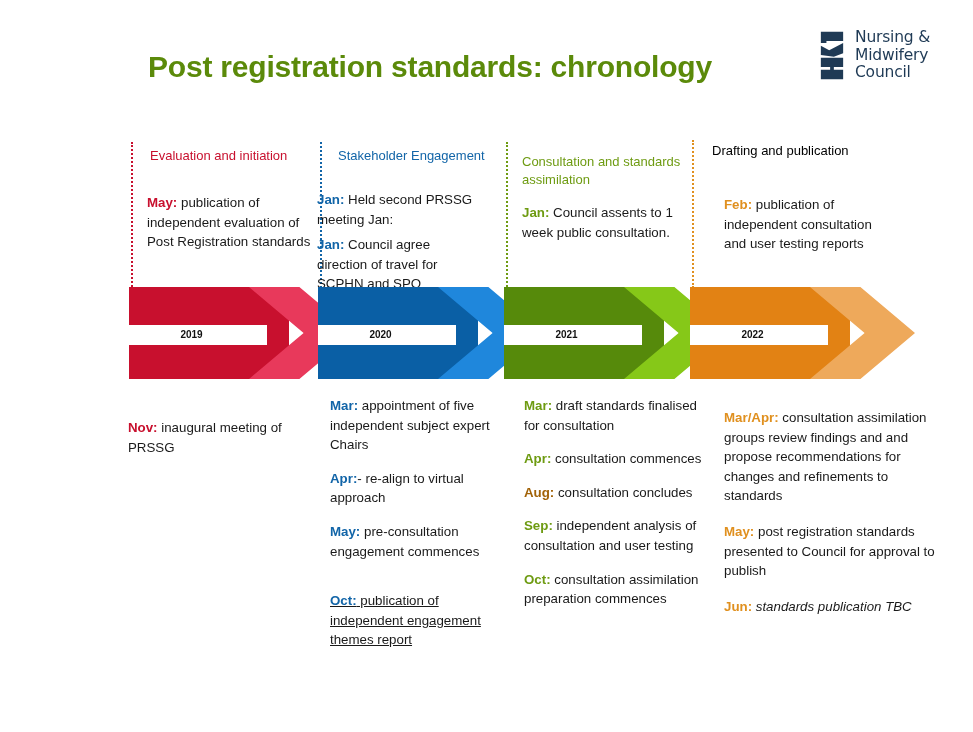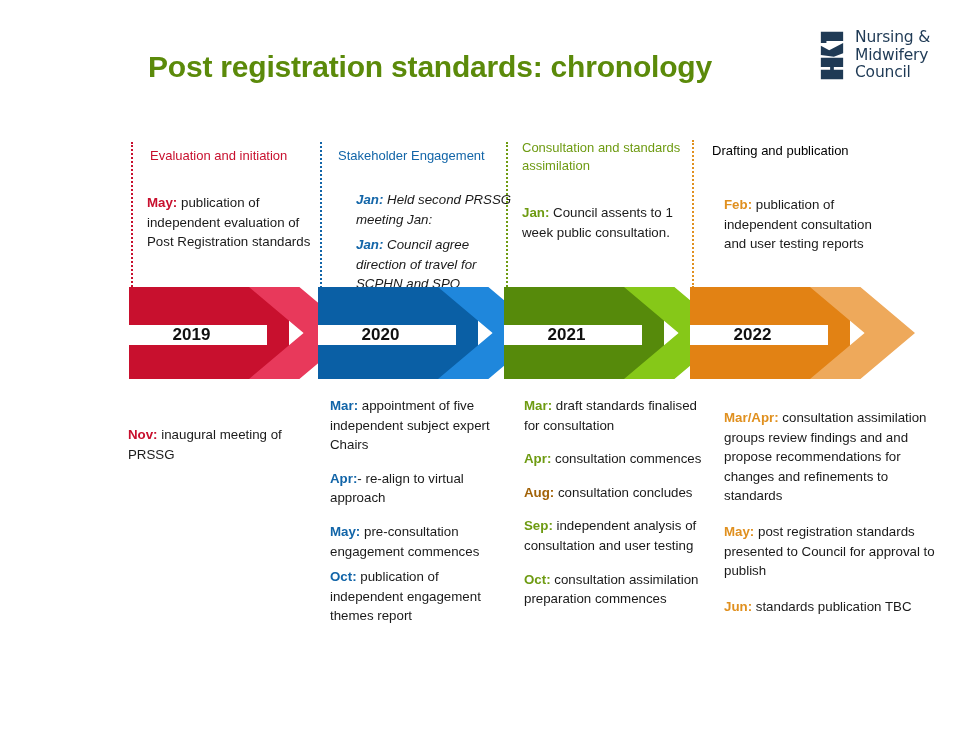--- a/index.html
+++ b/index.html
@@ -54,21 +54,21 @@
     font-weight:normal;
     line-height:17.5px;
   }
   .block{
     position:absolute;
     font-size:13.3px;
     line-height:19.6px;
     color:#1a1a1a;
   }
   .block .m{ font-weight:bold; }
-  .ital{ }
+  .ital{ font-style:italic; }
 
   
   .arrow{ position:absolute; height:92px; }
   .arrow .body{
     position:absolute; left:0; top:0;
     height:92px;
   }
   .arrow .head{
     position:absolute; top:0;
     height:92px;
@@ -78,21 +78,21 @@
     left:0; top:38px;
     height:20px;
     background:#ffffff;
     z-index:5;
   }
   .arrow .year{
     position:absolute;
     top:37px;
     height:22px;
     line-height:22px;
-    font-size:17px;
+    font-size:10px;
     font-weight:bold;
     color:#111111;
     z-index:6;
     text-align:center;
   }
 </style>
 </head>
 <body>
 
 <div class="title">Post registration standards: chronology</div>
@@ -113,48 +113,48 @@
   </div>
 </div>
 
 <div id="columns-root">
     <div class="dotline" style="left: 131px; top: 142px; height: 145px; color: rgb(200, 16, 46);"></div>
     <div class="col-head" style="left: 150px; top: 147px; width: 165px; color: rgb(200, 16, 46);">Evaluation and initiation</div>
     <div class="block" style="left: 147px; top: 193px; width: 165px;">
       <div><span class="m" style="color: rgb(200, 16, 46);">May:</span><span> publication of independent evaluation of Post Registration standards</span></div>
     </div>
     <div class="block" style="left: 128px; top: 396px; width: 160px;">
-      <div style="margin-top: 29px;"><span class="m" style="color: rgb(200, 16, 46);">Nov:</span><span> inaugural meeting of PRSSG</span></div>
+      <div style="margin-top: 22px;"><span class="m" style="color: rgb(200, 16, 46);">Nov:</span><span> inaugural meeting of PRSSG</span></div>
     </div>
     <div class="arrow" style="left: 129px; top: 287px; width: 180px;">
       <div class="body" style="width: 160px; background: rgb(200, 16, 46);"></div>
       <div class="head" style="left: 120px; width: 105px; background: rgb(232, 57, 91); clip-path: polygon(0px 0px, 48% 0px, 100% 50%, 48% 100%, 0px 100%, 52% 50%);"></div>
       <div class="band" style="width: 138px;"></div>
       <div class="year" style="left: 0px; width: 125px;">2019</div>
     </div>
     <div class="dotline" style="left: 320px; top: 142px; height: 150px; color: rgb(18, 101, 168);"></div>
     <div class="col-head" style="left: 338px; top: 147px; width: 160px; color: rgb(18, 101, 168);">Stakeholder Engagement</div>
-    <div class="block" style="left: 356px; top: 190px; width: 165px; font-style: italic;">
+    <div class="block" style="left: 317px; top: 190px; width: 165px;">
       <div><span class="m" style="color: rgb(18, 101, 168);">Jan:</span><span> Held second PRSSG meeting Jan:</span></div>
       <div style="margin-top: 6px;"><span class="m" style="color: rgb(18, 101, 168);">Jan:</span><span> Council agree direction of travel for SCPHN and SPQ</span></div>
     </div>
     <div class="block" style="left: 330px; top: 396px; width: 165px;">
       <div><span class="m" style="color: rgb(18, 101, 168);">Mar:</span><span> appointment of five independent subject expert Chairs</span></div>
       <div style="margin-top: 14px;"><span class="m" style="color: rgb(18, 101, 168);">Apr:</span><span>- re-align to virtual approach</span></div>
       <div style="margin-top: 14px;"><span class="m" style="color: rgb(18, 101, 168);">May:</span><span> pre-consultation engagement commences</span></div>
-      <div style="margin-top: 6px;"><span class="m" style="color: rgb(18, 101, 168);">Oct:</span><span> publication of independent engagement themes report</span></div>
+      <div style="margin-top: 30px; text-decoration: underline;"><span class="m" style="color: rgb(18, 101, 168);">Oct:</span><span> publication of independent engagement themes report</span></div>
     </div>
     <div class="arrow" style="left: 318px; top: 287px; width: 180px;">
       <div class="body" style="width: 160px; background: rgb(10, 95, 165);"></div>
       <div class="head" style="left: 120px; width: 105px; background: rgb(31, 135, 220); clip-path: polygon(0px 0px, 48% 0px, 100% 50%, 48% 100%, 0px 100%, 52% 50%);"></div>
       <div class="band" style="width: 138px;"></div>
       <div class="year" style="left: 0px; width: 125px;">2020</div>
     </div>
     <div class="dotline" style="left: 506px; top: 142px; height: 148px; color: rgb(110, 155, 18);"></div>
-    <div class="col-head" style="left: 522px; top: 139px; width: 170px; color: rgb(110, 155, 18);">Consultation and standards assimilation</div>
+    <div class="col-head" style="left: 522px; top: 153px; width: 170px; color: rgb(110, 155, 18);">Consultation and standards assimilation</div>
     <div class="block" style="left: 522px; top: 203px; width: 160px;">
       <div><span class="m" style="color: rgb(110, 155, 18);">Jan:</span><span> Council assents to 1 week public consultation.</span></div>
     </div>
     <div class="block" style="left: 524px; top: 396px; width: 180px;">
       <div><span class="m" style="color: rgb(110, 155, 18);">Mar:</span><span> draft standards finalised for consultation</span></div>
       <div style="margin-top: 14px;"><span class="m" style="color: rgb(110, 155, 18);">Apr:</span><span> consultation commences</span></div>
       <div style="margin-top: 14px;"><span class="m" style="color: #a16207;">Aug:</span><span> consultation concludes</span></div>
       <div style="margin-top: 14px;"><span class="m" style="color: rgb(110, 155, 18);">Sep:</span><span> independent analysis of consultation and user testing</span></div>
       <div style="margin-top: 14px;"><span class="m" style="color: rgb(110, 155, 18);">Oct:</span><span> consultation assimilation preparation commences</span></div>
     </div>

